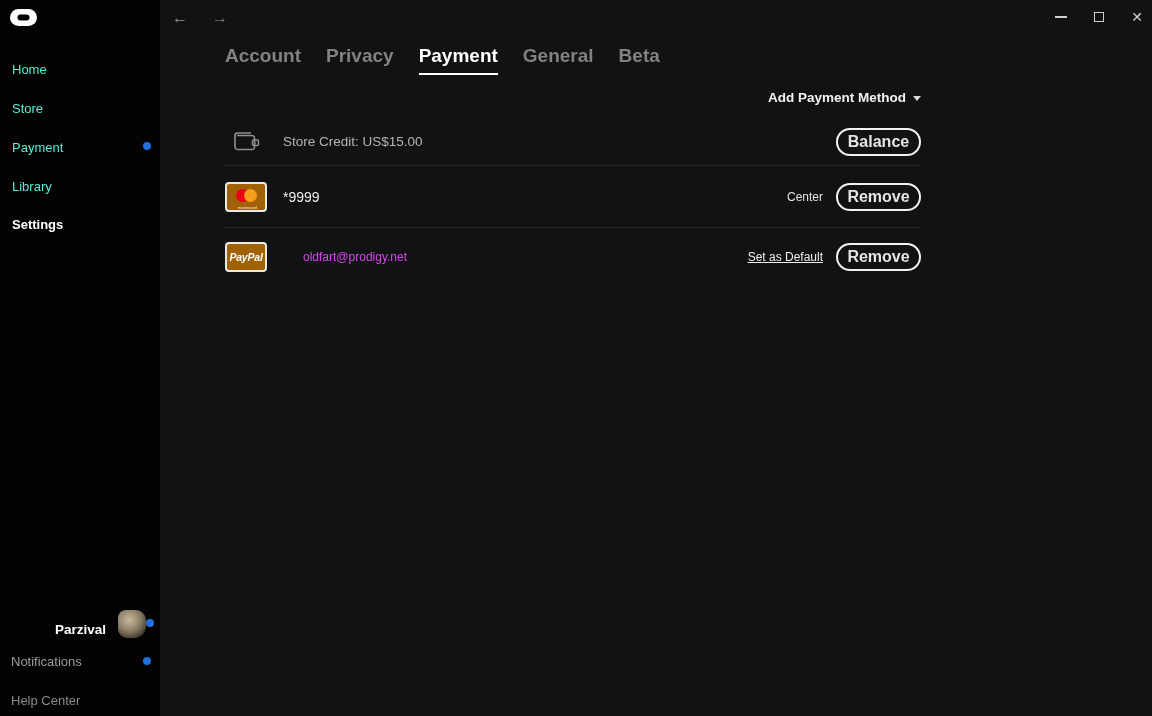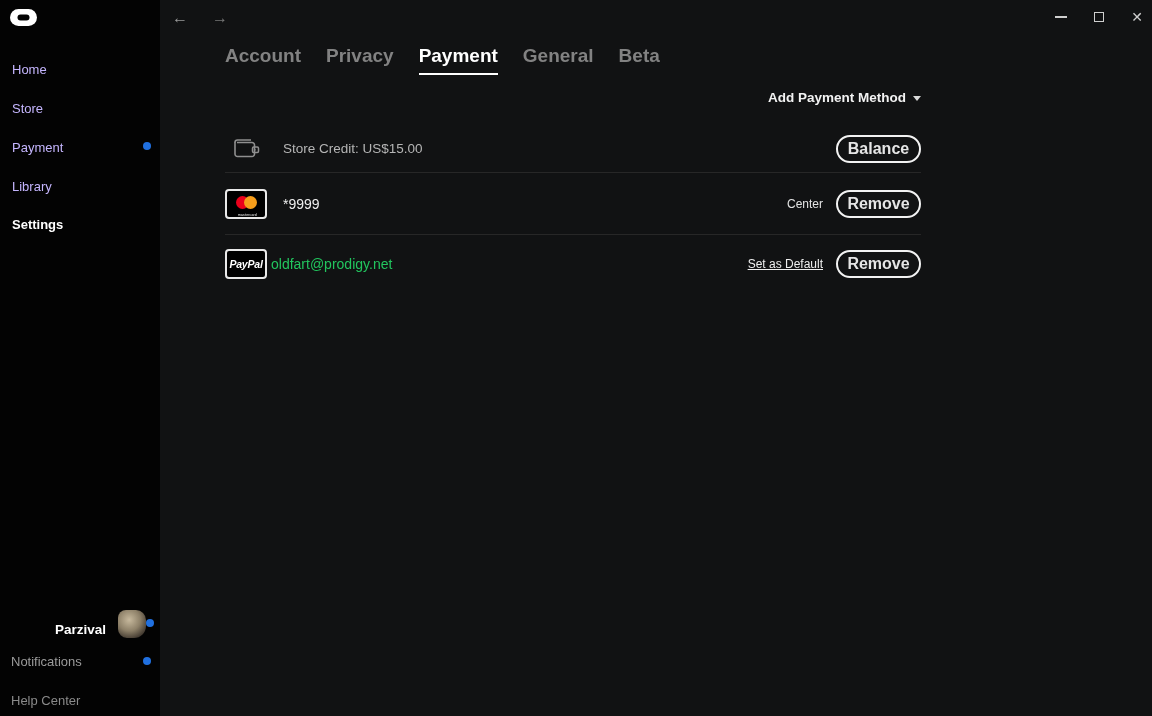--- a/index.html
+++ b/index.html
@@ -4,21 +4,21 @@
 <style>
   html,body{margin:0;padding:0;background:#000;}
   .app{
     position:relative; width:1152px; height:716px; overflow:hidden;
     background:#111213; font-family:"Liberation Sans", sans-serif;
     -webkit-font-smoothing:antialiased; user-select:none;
   }
   
   .sidebar{position:absolute;left:0;top:0;width:160px;height:716px;background:#030303;}
   .logo{position:absolute;left:10px;top:9px;}
-  .side-item{position:absolute;left:12px;font-size:13px;color:#c4b5fd;cursor:pointer;white-space:nowrap;}
+  .side-item{position:absolute;left:12px;font-size:13px;color:#5eead4;cursor:pointer;white-space:nowrap;}
   .side-item.active{color:#ffffff;font-weight:bold;}
   .dot{position:absolute;width:8px;height:8px;border-radius:50%;background:#2070e0;}
   .avatar{
     position:absolute;left:118px;top:610px;width:28px;height:28px;border-radius:8px 10px 12px 9px;
     background:radial-gradient(circle at 40% 35%, #c7b99d 0%, #8d8068 45%, #4a4136 75%, #17130e 100%);
   }
   .user-name{position:absolute;left:13px;top:622px;font-size:13.5px;font-weight:bold;color:#fff;padding-left:42px;}
   .footer-item{position:absolute;left:11px;font-size:13px;color:#9b9b9b;cursor:pointer;}
   .help{color:#8a8a8a;}
   
@@ -42,33 +42,33 @@
   
   .tabs{position:absolute;left:225px;top:45px;display:flex;gap:25px;}
   .tab{font-size:19px;font-weight:bold;color:#828282;cursor:pointer;padding-bottom:8px;position:relative;}
   .tab.active{color:#ffffff;}
   .tab.active::after{content:"";position:absolute;left:0;right:0;bottom:0;height:2px;background:#fff;}
   
   .add-payment{position:absolute;top:90px;right:231px;display:flex;align-items:center;gap:7px;cursor:pointer;}
   .add-payment .lbl{font-size:13.5px;font-weight:bold;color:#f2f2f2;}
   .caret{width:0;height:0;border-left:4.5px solid transparent;border-right:4.5px solid transparent;border-top:5px solid #d9d9d9;margin-top:2px;}
   
-  .rows{position:absolute;left:225px;top:125px;width:696px;}
+  .rows{position:absolute;left:225px;top:118px;width:696px;}
   .p-row{display:flex;align-items:center;}
   .row-credit{height:47px;}
   .row-card{height:61px;border-top:1px solid #272727;}
   .row-paypal{height:57px;border-top:1px solid #272727;}
   .brand-box{
     width:42px;height:30px;box-sizing:border-box;border:2px solid #e9e9e9;border-radius:4px;
-    background:#000000;display:flex;align-items:center;justify-content:center;flex-shrink:0;position:relative;
+    background:#a16207;display:flex;align-items:center;justify-content:center;flex-shrink:0;position:relative;
   }
   .wallet-wrap{width:42px;display:flex;justify-content:center;flex-shrink:0;}
   .credit-label{margin-left:16px;font-size:13.5px;color:#b5b5b5;}
   .card-number{margin-left:16px;font-size:14px;color:#efefef;}
-  .pp-email{margin-left:4px;font-size:14px;color:#22c55e;}
+  .pp-email{margin-left:36px;font-size:12px;color:#d946ef;}
   .pill-btn{
     margin-left:13px;width:85px;height:28px;box-sizing:border-box;border:2px solid #f2f2f2;border-radius:14px;
     background:transparent;color:#e5e5e5;font-size:16px;font-weight:bold;display:flex;align-items:center;justify-content:center;
     cursor:pointer;flex-shrink:0;font-family:"Liberation Sans",sans-serif;
   }
   .spacer{flex:1;}
   .default-badge{font-size:12px;color:#e3e3e3;}
   .set-default{font-size:12px;color:#efefef;text-decoration:underline;cursor:pointer;}
   
   .mc-circles{display:flex;align-items:center;margin-top:-3px;}

